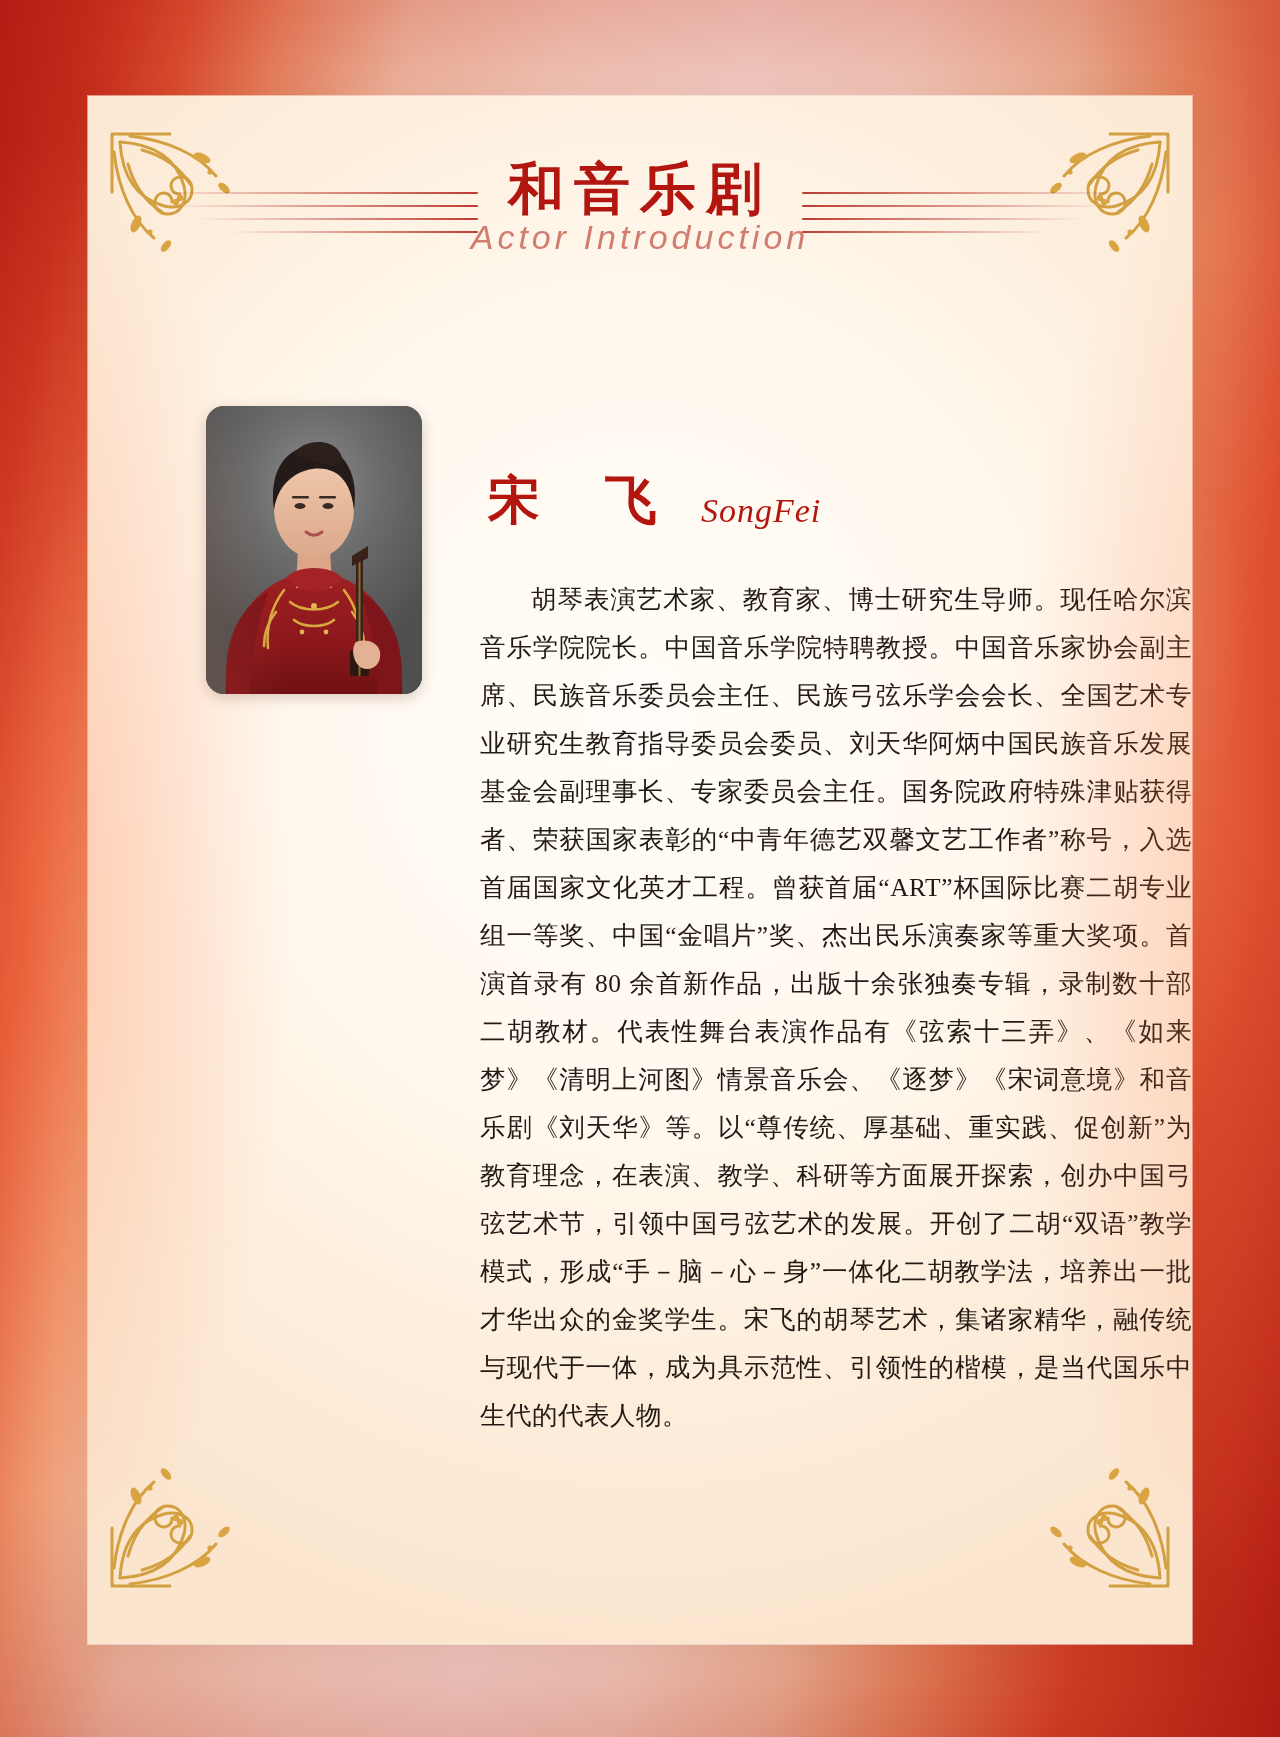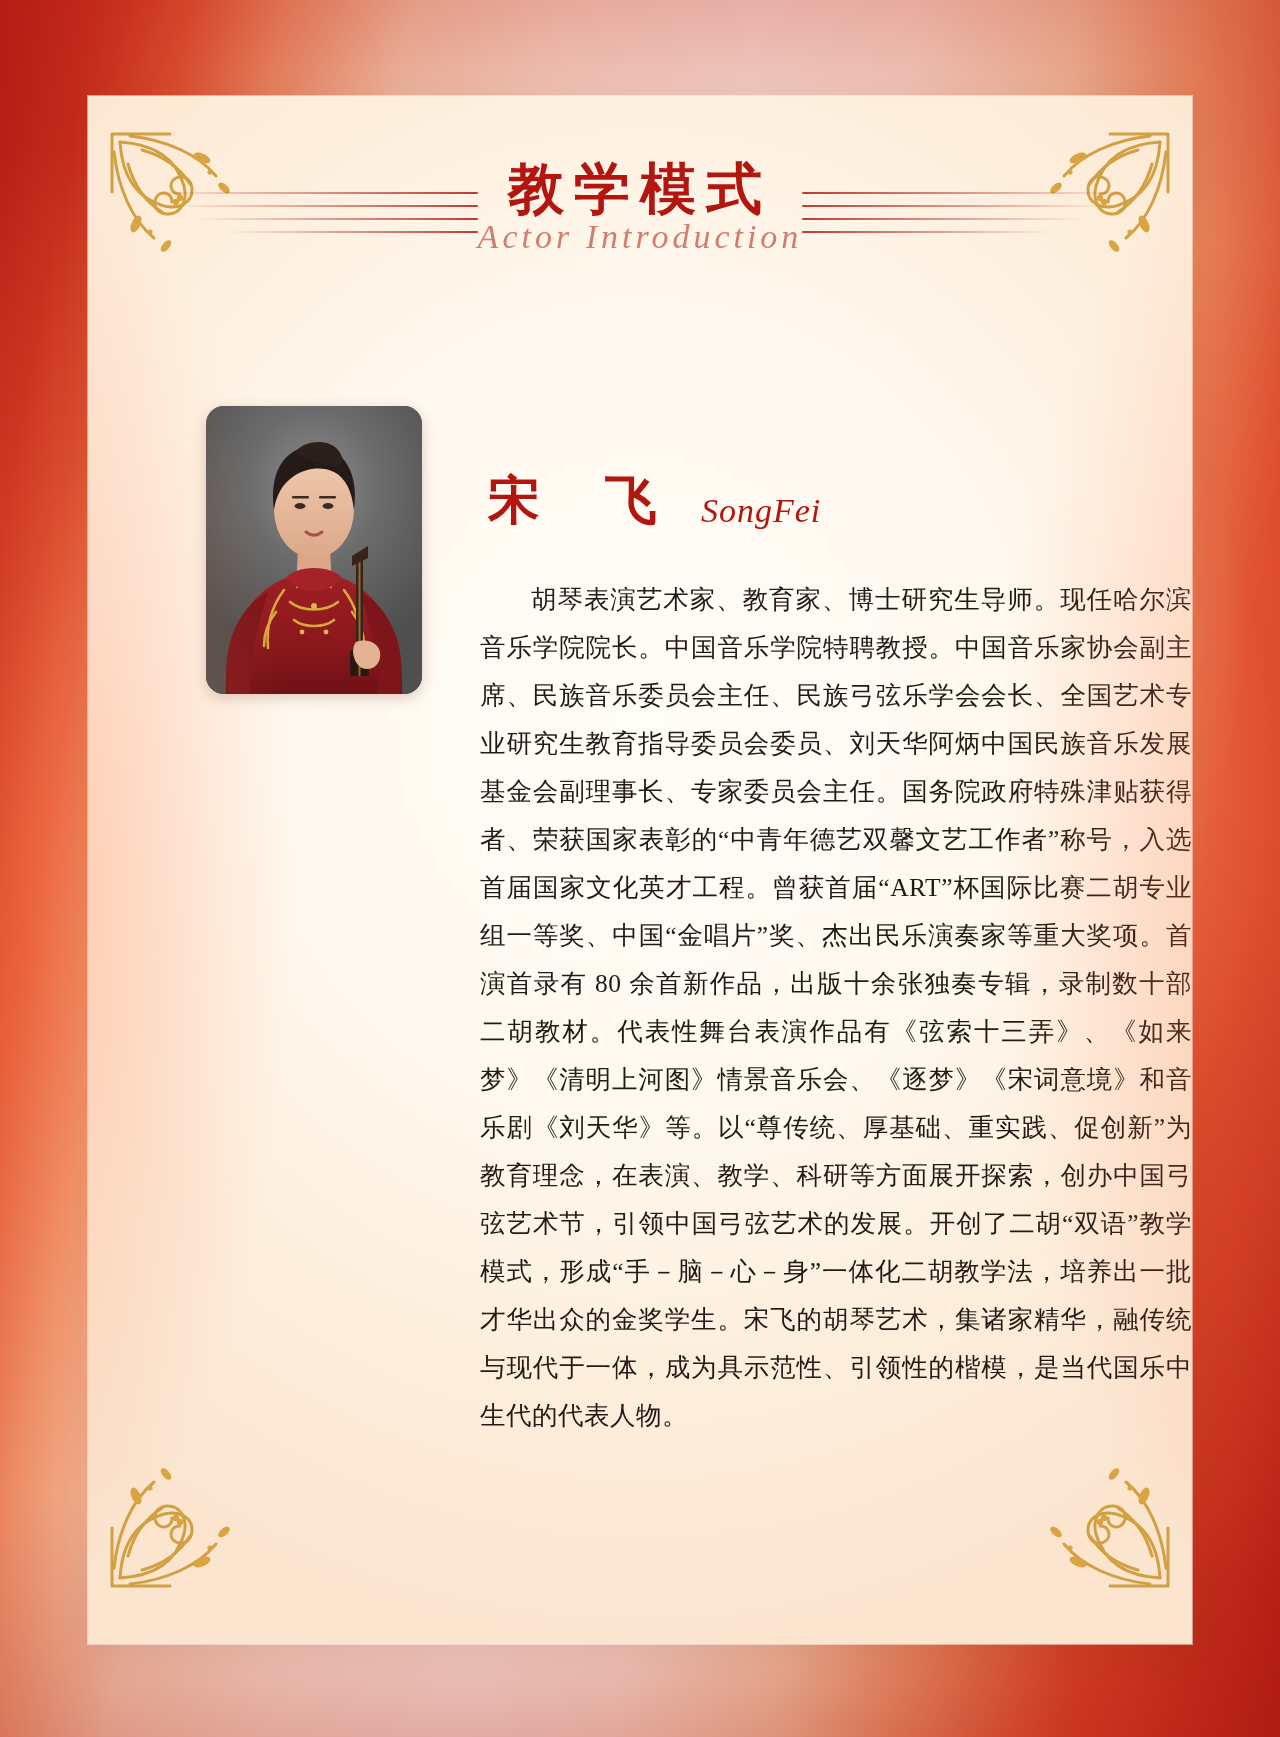--- a/index.html
+++ b/index.html
@@ -148,21 +148,21 @@
     letter-spacing: 10px;
     color: #b3160f;
     text-shadow: 0 1px 0 rgba(255,255,255,0.6);
     padding: 0 16px;
     line-height: 1.25;
   }
   .title-en {
     position: relative;
     z-index: 2;
     margin-top: -6px;
-    font-family: Liberation Serif, serif;
+    font-family: Liberation Sans, sans-serif;
     font-style: italic;
     font-size: 34px;
     letter-spacing: 4px;
     color: #c9695a;
     opacity: 0.85;
   }
 
   
   .portrait {
     position: absolute;
@@ -332,21 +332,21 @@
             <div class="rule r2"></div>
             <div class="rule r3"></div>
             <div class="rule r4"></div>
         </div>
         <div class="rule-group right">
           <div class="rule r1"></div>
             <div class="rule r2"></div>
             <div class="rule r3"></div>
             <div class="rule r4"></div>
         </div>
-        <div class="title-cn">教学模式</div>
+        <div class="title-cn">和音乐剧</div>
         <div class="title-en">Actor Introduction</div>
       </div>
     </div>
 
     <div class="portrait">
       <div class="bg-soft"></div>
       <svg viewBox="0 0 216 288" xmlns="http://www.w3.org/2000/svg">
         <defs>
           <linearGradient id="dress" x1="0" y1="0" x2="0" y2="1">
             <stop offset="0%" stop-color="#9d1f22"></stop>

